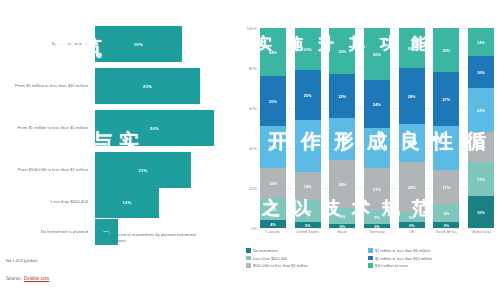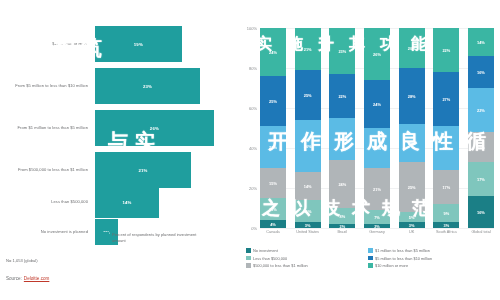--- a/index.html
+++ b/index.html
@@ -189,21 +189,21 @@
     position: absolute;
     color: #ffffff;
     font-family: "DejaVu Sans", sans-serif;
     font-weight: bold;
     white-space: nowrap;
     text-shadow: 0 0 1.2px rgba(255,255,255,.85);
     pointer-events: none;
   }
   #cn-row1 { left: 54px;  top: 34px;  font-size: 21px; letter-spacing: 6px; }
   #cn-row1b{ left: 256px; top: 34px;  font-size: 16px; letter-spacing: 15px; }
-  #cn-row2 { left: 108px;  top: 128px; font-size: 20px; letter-spacing: 7px; text-decoration: underline; }
+  #cn-row2 { left: 92px;  top: 128px; font-size: 20px; letter-spacing: 7px; text-decoration: underline; }
   #cn-row2b{ left: 268px; top: 128px; font-size: 20px; letter-spacing: 13px; }
   #cn-row3 { left: 262px; top: 196px; font-size: 18px; letter-spacing: 12px; }
 </style>
 </head>
 <body>
 
 <div id="page">
 
   <div id="left-panel">
 

